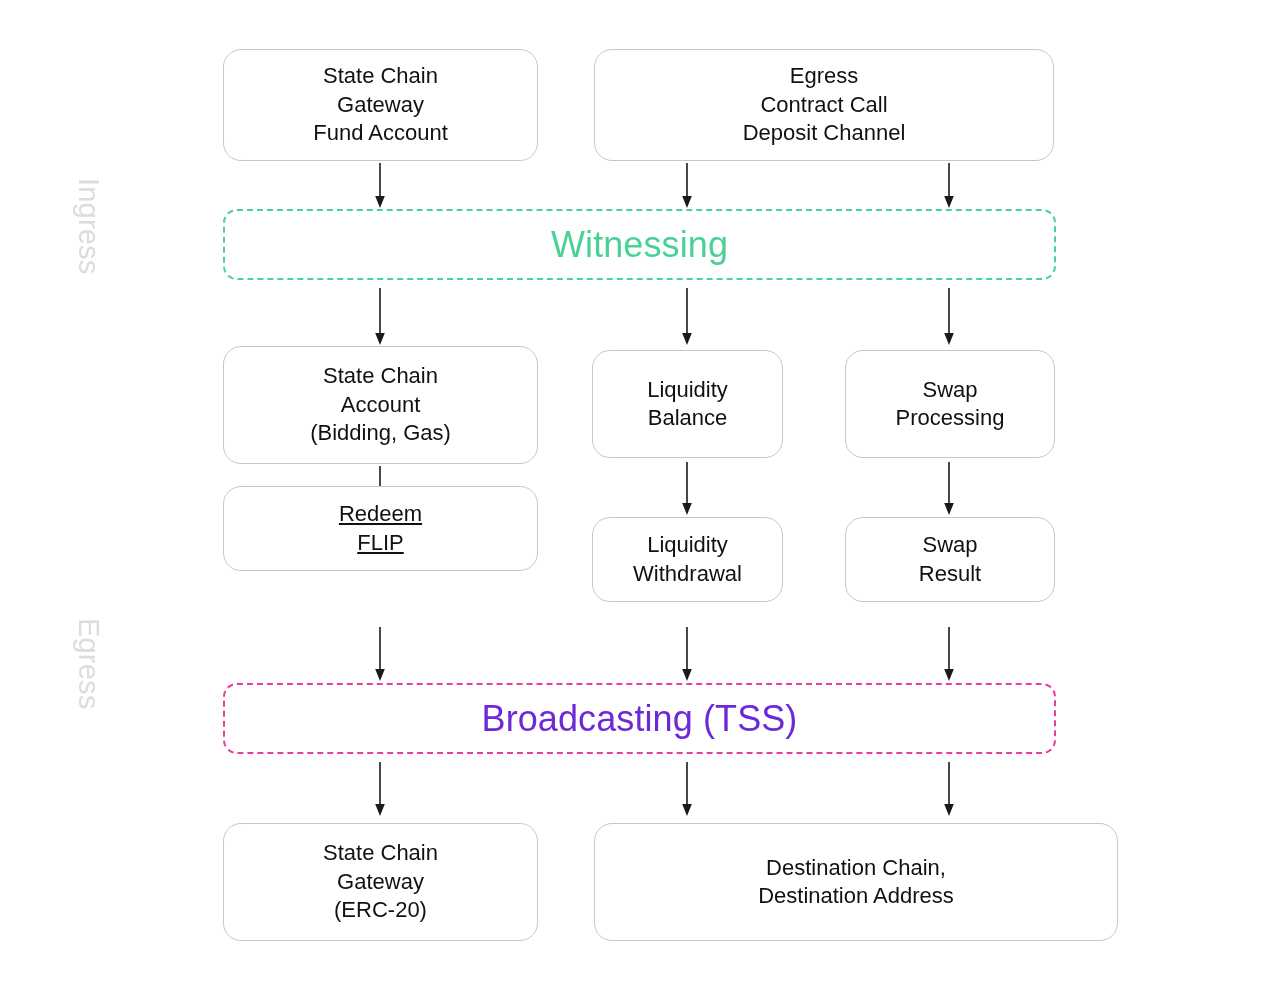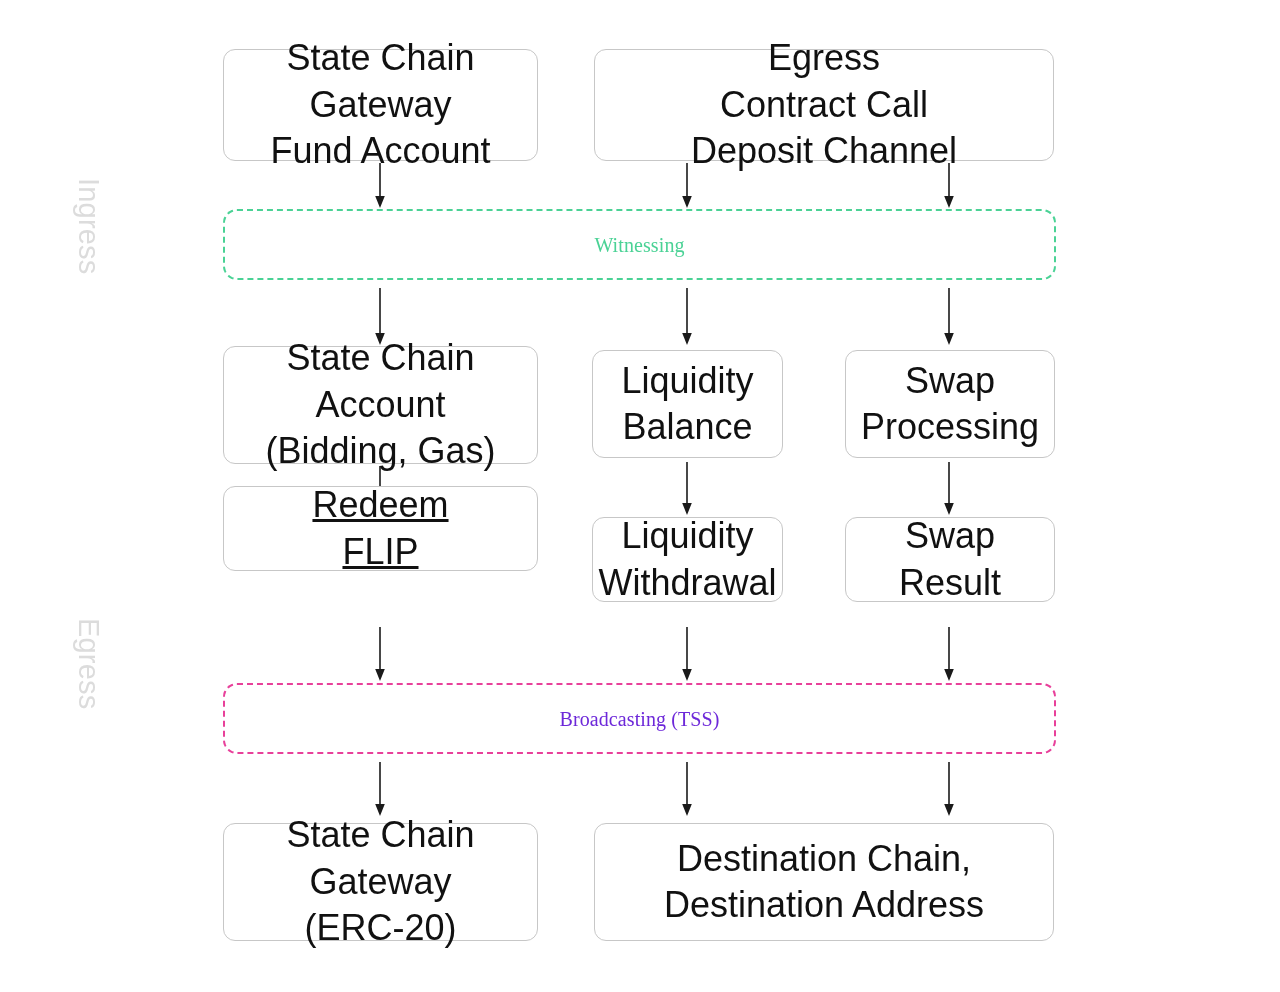--- a/index.html
+++ b/index.html
@@ -31,53 +31,52 @@
     transform-origin: left top;
     transform: rotate(90deg);
     user-select: none;
   }
 
   
   .node {
     position: absolute;
     box-sizing: border-box;
     border: 1.4px solid #c7c7c7;
-    border-radius: 12px;
+    border-radius: 18px;
     background: #ffffff;
     display: flex;
     align-items: center;
     justify-content: center;
     text-align: center;
     color: #111111;
-    font-size: 36px;
+    font-size: 22px;
     line-height: 1.29;
     padding: 4px 10px;
   }
   .node .lines {
     white-space: pre-line;
   }
 
   
   .band {
     position: absolute;
     box-sizing: border-box;
     border-width: 2.2px;
     border-style: dashed;
     border-radius: 14px;
     background: transparent;
     display: flex;
     align-items: center;
     justify-content: center;
   }
   .band-label {
-    font-size: 20px;
+    font-size: 36px;
     line-height: 1;
     letter-spacing: 0.1px;
     white-space: nowrap;
-    font-family: Liberation Serif, serif;
   }
   .band.witness { border-color: #4ad295; }
   .band.witness .band-label { color: #4ad295; }
   .band.broadcast { border-color: #e8409a; }
   .band.broadcast .band-label { color: #6d28d9; }
 
   
   .arrow {
     position: absolute;
     overflow: visible;
@@ -224,18 +223,18 @@
     <line x1="8" y1="0" x2="8" y2="45"></line>
     <polygon points="8,54 3.2,42 12.8,42"></polygon>
   </svg>
 
   <div class="node" style="left:223px; top:823px; width:315px; height:118px;">
     <span class="lines">State Chain
 Gateway
 (ERC-20)</span>
   </div>
 
-  <div class="node" style="left:594px; top:823px; width:460px; height:118px;">
+  <div class="node" style="left:594px; top:823px; width:524px; height:118px;">
     <span class="lines">Destination Chain,
 Destination Address</span>
   </div>
 
 </div>
 
 </body></html>

